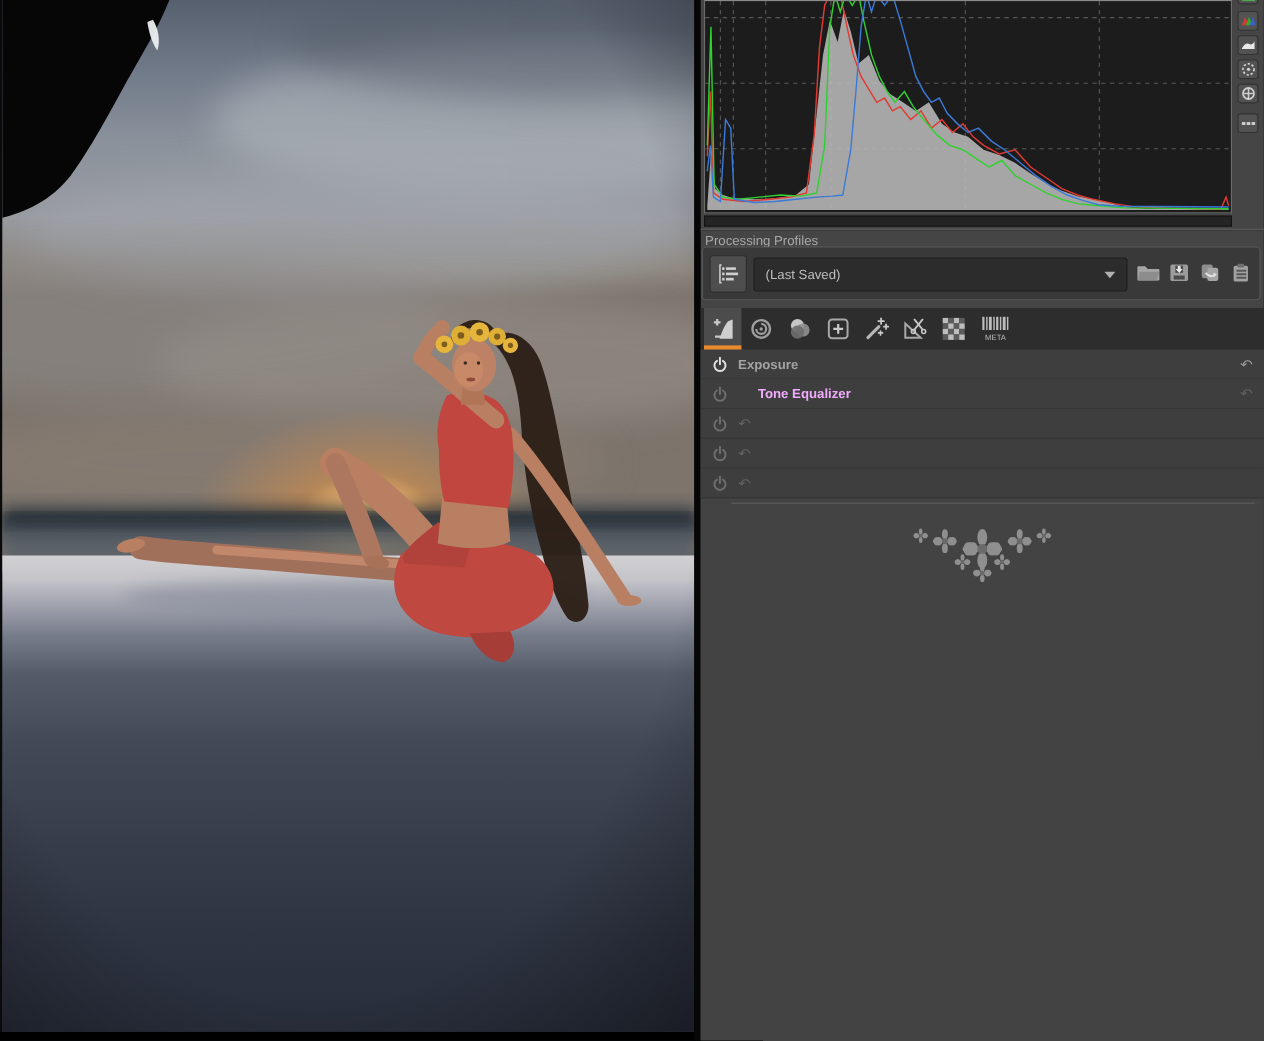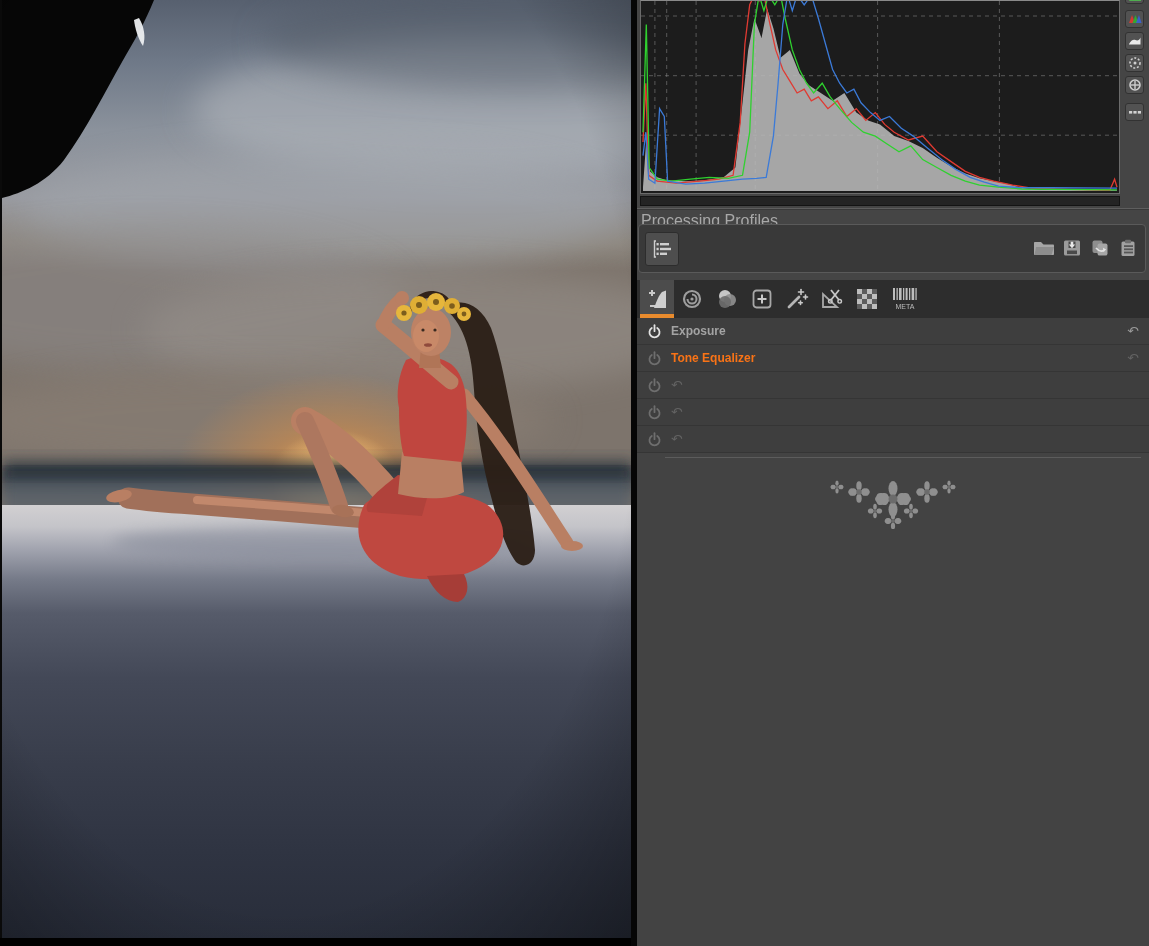--- a/index.html
+++ b/index.html
@@ -23,21 +23,21 @@
   #histo-indicator { position:absolute; left:3px; top:196px; width:480px; height:10px;
                      background:#242424; border:1px solid #141414; }
   #histo-sidecol { position:absolute; left:487px; top:0; width:22px; height:206px; }
   .hbtn { position:absolute; left:1px; width:19px; height:18px; background:#525252;
           border:1px solid #323232; border-radius:3px; display:flex; align-items:center; justify-content:center; }
   .hbtn svg { display:block; }
   #section-divider { position:absolute; left:0; top:208px; width:512px; height:2px;
                      background:#5e5e5e; border-bottom:1px solid #393939; }
 
   
-  #profiles-label { position:absolute; left:4px; top:212px; font-size:16px; color:#a8a8a8; }
+  #profiles-label { position:absolute; left:4px; top:212px; font-size:12px; color:#a8a8a8; }
   #profiles-frame { position:absolute; left:1px; top:224px; width:508px; height:49px;
                     background:#393939; border:1px solid #5a5a5a; border-radius:4px; }
   #fillmode-btn { position:absolute; left:6px; top:7px; width:34px; height:34px; background:#4e4e4e;
                   border:1px solid #2d2d2d; border-radius:3px; display:flex; align-items:center; justify-content:center; }
   #profile-combo { position:absolute; left:46px; top:9px; width:340px; height:31px; background:#2c2c2c;
                    border:1px solid #1e1e1e; border-radius:3px; display:flex; align-items:center; }
   #profile-combo .combo-text { color:#bdbdbd; font-size:12px; padding-left:10px; flex:1; }
   .arrow-down { width:0; height:0; border-left:5px solid transparent; border-right:5px solid transparent;
                 border-top:6px solid #b0b0b0; margin-right:10px; }
   .pbtn { position:absolute; top:6px; width:26px; height:34px; display:flex; align-items:center; justify-content:center; }
@@ -52,21 +52,21 @@
   .tab svg { display:block; }
 
   
   #tools-area { position:absolute; left:0; top:318px; width:512px; height:628px; background:#434343; }
   .tool-row { position:relative; height:27px; background:#3e3e3e; border-bottom:1px solid #353535;
               display:flex; align-items:center; padding-left:10px; }
   .tool-row .power { color:#e2e2e2; margin-right:9px; flex:none; }
   .tool-row .tool-label { font-size:12px; font-weight:bold; color:#a3a3a3; flex:1; }
   .tool-row .reset { color:#9a9a9a; font-size:14px; margin-right:10px; transform:scaleY(0.85); }
   .tool-row.disabled .power { color:#6e6e6e; }
-  .tool-row.disabled .tool-label { color:#f97316; }
+  .tool-row.disabled .tool-label { color:#f0abfc;margin-left:18px; }
   .tool-row.disabled .reset { color:#636363; }
   #tools-sep { position:absolute; left:28px; right:8px; top:139px; border-top:1px solid #5c5c5c; }
   #ornament { position:absolute; left:0; top:155px; width:512px; display:flex; justify-content:center; }
 </style>
 </head>
 <body>
 
 <div id="stage">
 
   <div id="photo-area">
@@ -248,20 +248,24 @@
         <svg width="20" height="20" viewBox="0 0 20 20">
           <path d="M4,2 L2.5,2 L2.5,18 L4,18" fill="none" stroke="#cfcfcf" stroke-width="1.4"></path>
           <rect x="4.5" y="4" width="2.2" height="2.4" fill="#cfcfcf"></rect>
             <rect x="8" y="4" width="9" height="2.4" fill="#cfcfcf"></rect>
           <rect x="4.5" y="8.8" width="2.2" height="2.4" fill="#cfcfcf"></rect>
             <rect x="8" y="8.8" width="11" height="2.4" fill="#cfcfcf"></rect>
           <rect x="4.5" y="13.6" width="2.2" height="2.4" fill="#cfcfcf"></rect>
             <rect x="8" y="13.6" width="7" height="2.4" fill="#cfcfcf"></rect>
         </svg>
       </div>
+      <div id="profile-combo">
+        <span class="combo-text">(Last Saved)</span>
+        <span class="arrow-down"></span>
+      </div>
       <div class="pbtn" id="btn-open">
         <svg width="22" height="18" viewBox="0 0 22 18">
           <path d="M1,4 C1,3.4 1.5,3 2,3 L8,3 L10.5,5.5 L20,5.5 C20.6,5.5 21,6 21,6.5 L21,15 C21,15.6 20.6,16 20,16 L2,16 C1.5,16 1,15.6 1,15 Z" fill="#a6a6a6"></path>
           <path d="M3,8 L21,8 L18.5,16 L1.5,16 Z" fill="#8d8d8d"></path>
         </svg>
       </div>
       <div class="pbtn" id="btn-save">
         <svg width="20" height="20" viewBox="0 0 20 20">
           <rect x="2" y="2.5" width="16" height="15" rx="1.5" fill="#9c9c9c"></rect>
           <rect x="6.5" y="3.5" width="7" height="6.5" fill="#4a4a4a"></rect>

